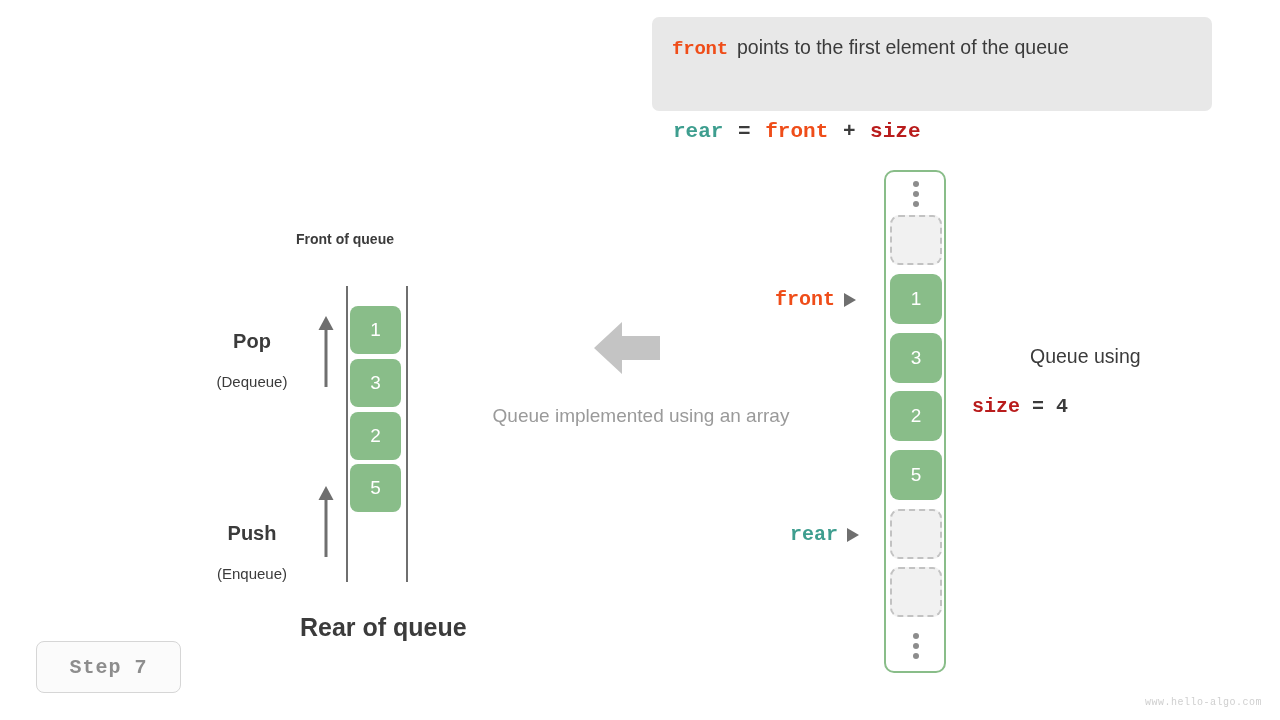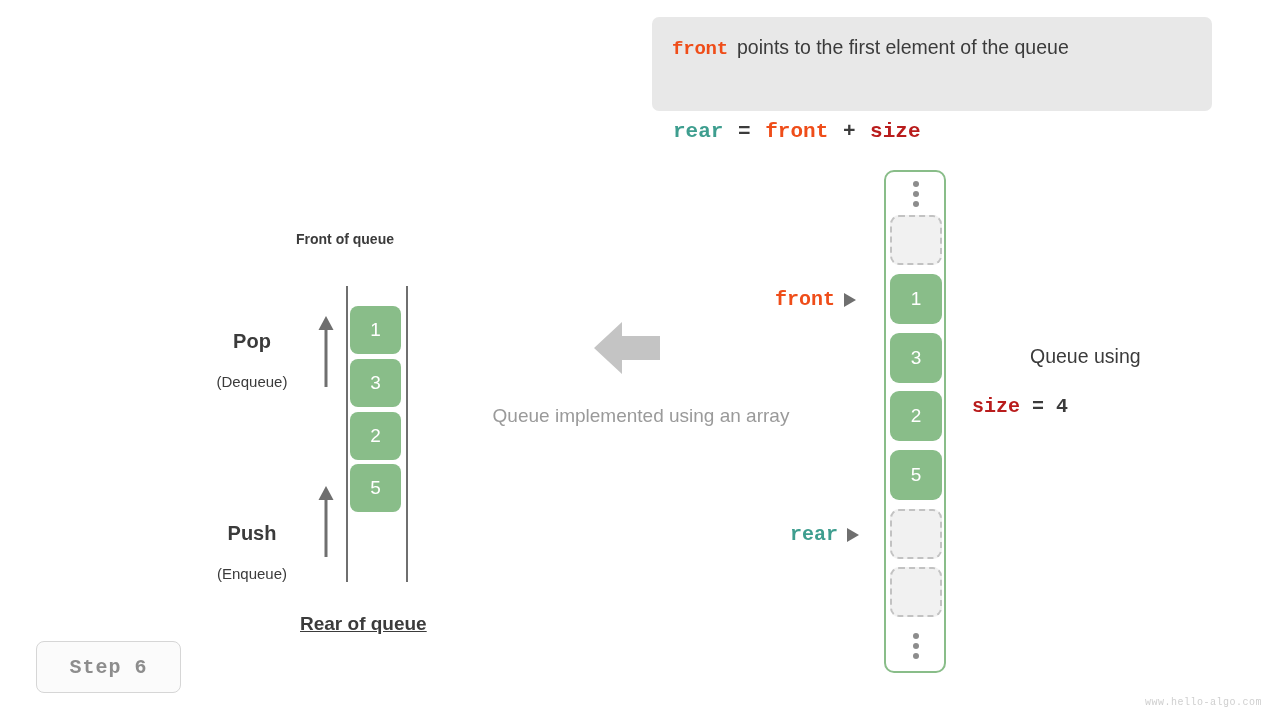--- a/index.html
+++ b/index.html
@@ -65,25 +65,24 @@
     position: absolute;
     left: 296px; top: 231px;
     font-size: 14px;
     font-weight: bold;
     color: #3b3b3b;
     white-space: nowrap;
   }
   #rear-label {
     position: absolute;
     left: 300px; top: 613px;
-    font-size: 19px;
-    font-weight: bold;
-    color: #3b3b3b;
-    white-space: nowrap;
-    text-decoration: underline;
+    font-size: 25px;
+    font-weight: bold;
+    color: #3b3b3b;
+    white-space: nowrap;
   }
   .rail {
     position: absolute;
     width: 2px;
     background: #6f6f6f;
     top: 286px;
     height: 296px;
   }
   #rail-left  { left: 346px; }
   #rail-right { left: 406px; }
@@ -341,15 +340,15 @@
   <span class="tri"></span>
 </div>
 
 <div id="size-title">Queue using</div>
 <div id="size-expr">
   <span class="kw-size">size</span>
   <span>=</span>
   <span>4</span>
 </div>
 
-<div id="step-badge">Step 6</div>
+<div id="step-badge">Step 7</div>
 
 <div id="watermark">www.hello-algo.com</div>
 
 </body></html>

